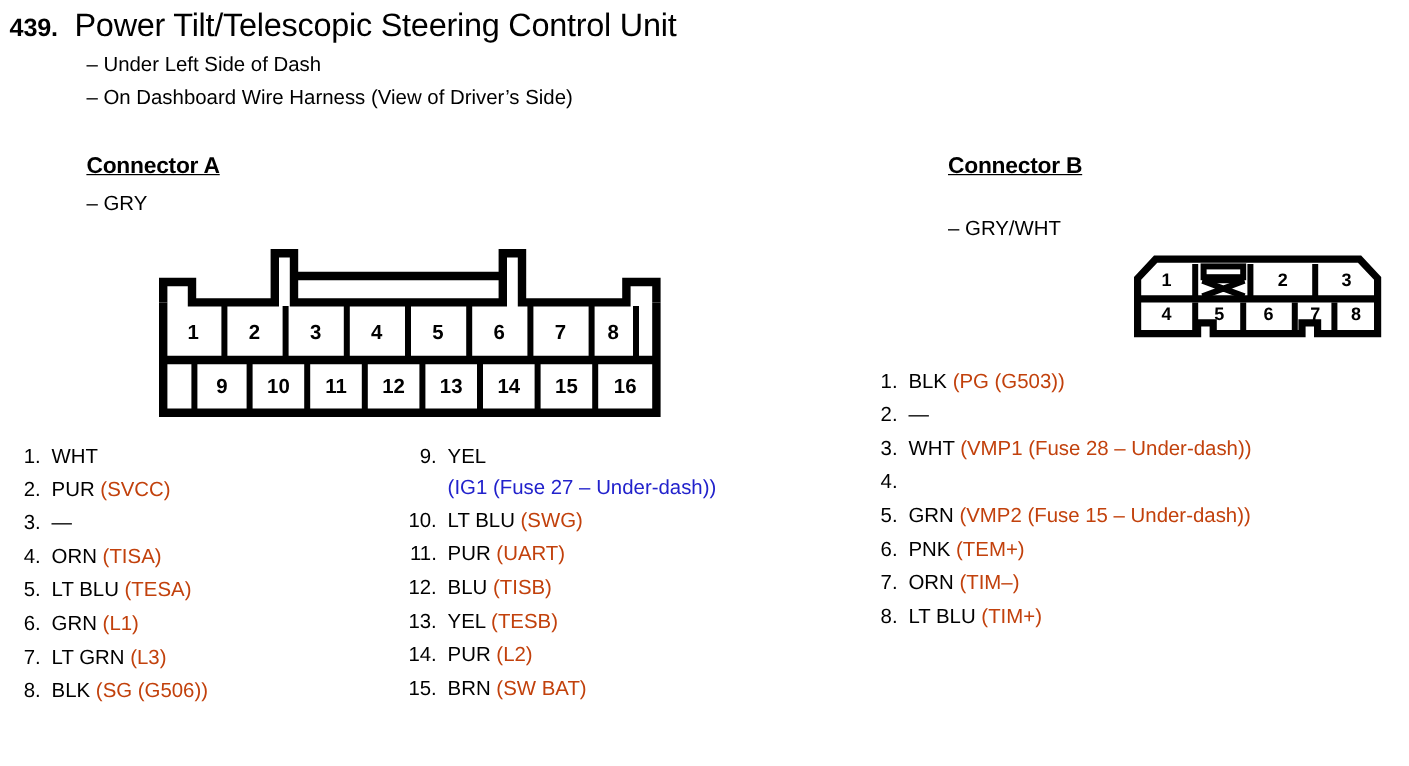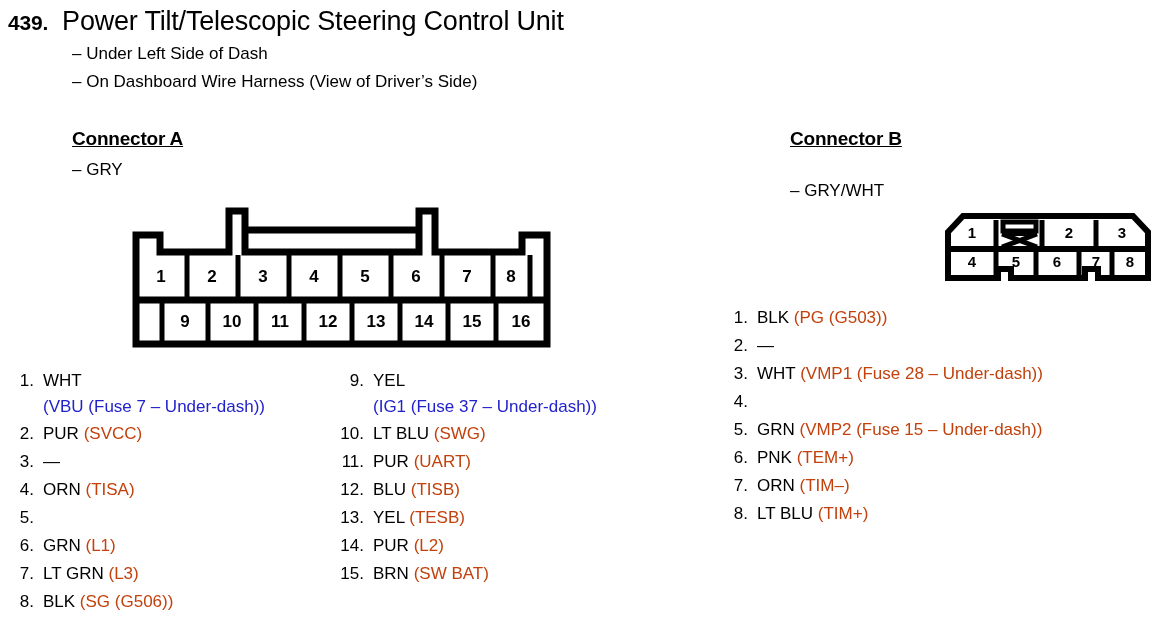--- a/index.html
+++ b/index.html
@@ -260,54 +260,55 @@
       <text class="pin-num-b" x="113" y="51">6</text>
       <text class="pin-num-b" x="152" y="51">7</text>
       <text class="pin-num-b" x="186" y="51">8</text>
     </g>
   </svg>
 </div>
 
 <div class="pin-list" id="listA-col1">
     <div class="pin-row two-line">
       <span class="pin-idx">1.</span>
-      <span class="pin-body"><span class="pin-color">WHT</span><span class="pin-sig-wrap">(VBU (Fuse 7 – Under-dash))</span></span>
+      <span class="pin-body"><span class="pin-color">WHT</span></span>
     </div>
     <div class="pin-row">
       <span class="pin-idx">2.</span>
       <span class="pin-body"><span class="pin-color">PUR</span><span class="pin-sig"> (SVCC)</span></span>
     </div>
     <div class="pin-row">
       <span class="pin-idx">3.</span>
       <span class="pin-body"><span class="pin-dash">—</span></span>
     </div>
     <div class="pin-row">
       <span class="pin-idx">4.</span>
       <span class="pin-body"><span class="pin-color">ORN</span><span class="pin-sig"> (TISA)</span></span>
     </div>
     <div class="pin-row">
       <span class="pin-idx">5.</span>
+      <span class="pin-body"><span class="pin-color">LT BLU</span><span class="pin-sig"> (TESA)</span></span>
     </div>
     <div class="pin-row">
       <span class="pin-idx">6.</span>
       <span class="pin-body"><span class="pin-color">GRN</span><span class="pin-sig"> (L1)</span></span>
     </div>
     <div class="pin-row">
       <span class="pin-idx">7.</span>
       <span class="pin-body"><span class="pin-color">LT GRN</span><span class="pin-sig"> (L3)</span></span>
     </div>
     <div class="pin-row">
       <span class="pin-idx">8.</span>
       <span class="pin-body"><span class="pin-color">BLK</span><span class="pin-sig"> (SG (G506))</span></span>
     </div>
   </div>
 <div class="pin-list" id="listA-col2">
     <div class="pin-row two-line">
       <span class="pin-idx">9.</span>
-      <span class="pin-body"><span class="pin-color">YEL</span><span class="pin-sig-wrap">(IG1 (Fuse 37 – Under-dash))</span></span>
+      <span class="pin-body"><span class="pin-color">YEL</span><span class="pin-sig-wrap">(IG1 (Fuse 27 – Under-dash))</span></span>
     </div>
     <div class="pin-row">
       <span class="pin-idx">10.</span>
       <span class="pin-body"><span class="pin-color">LT BLU</span><span class="pin-sig"> (SWG)</span></span>
     </div>
     <div class="pin-row">
       <span class="pin-idx">11.</span>
       <span class="pin-body"><span class="pin-color">PUR</span><span class="pin-sig"> (UART)</span></span>
     </div>
     <div class="pin-row">

